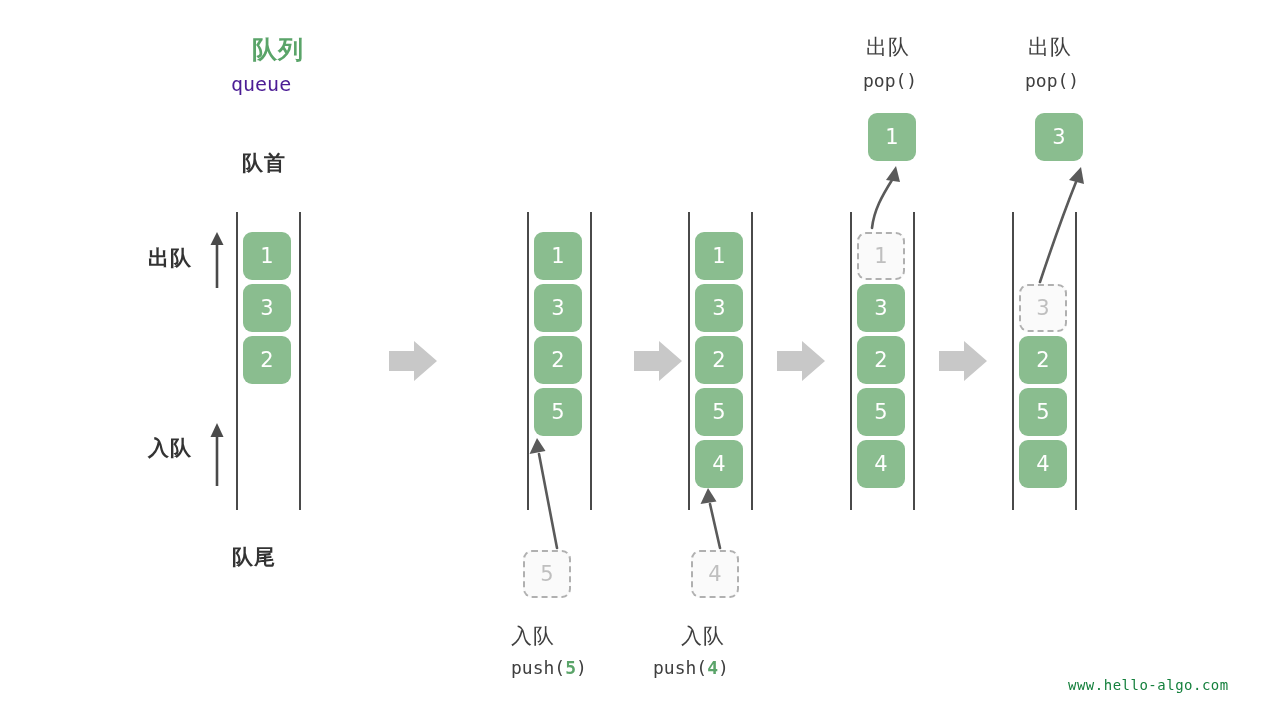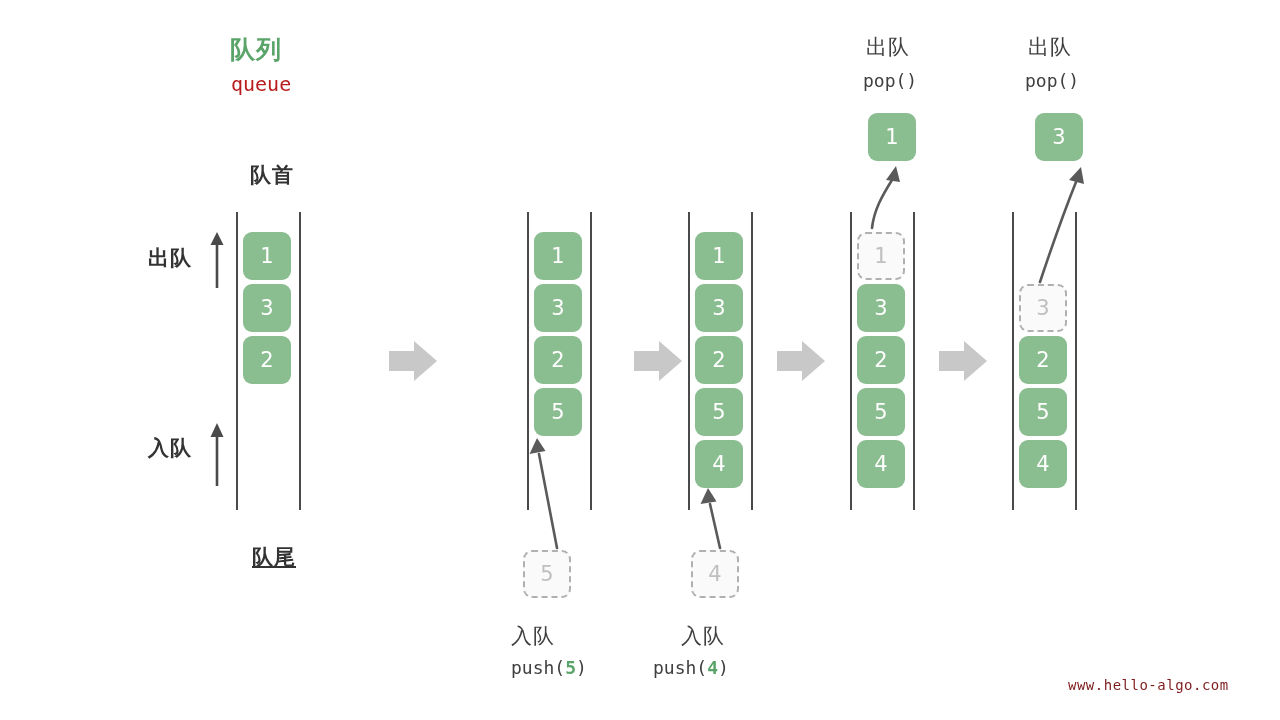--- a/index.html
+++ b/index.html
@@ -27,21 +27,21 @@
     font-family: "DejaVu Sans", "Liberation Sans", sans-serif;
     font-weight: bold;
     font-size: 25px;
     color: #5aa469;
     letter-spacing: 1px;
     white-space: nowrap;
   }
   .title-mono {
     font-family: "DejaVu Sans Mono", "Liberation Mono", monospace;
     font-size: 20px;
-    color: #b91c1c;
+    color: #4c1d95;
     white-space: nowrap;
   }
   .label-bold {
     font-family: "DejaVu Sans", "Liberation Sans", sans-serif;
     font-weight: bold;
     font-size: 21px;
     color: #333333;
     letter-spacing: 1px;
     white-space: nowrap;
   }
@@ -55,21 +55,21 @@
   .op-mono {
     font-family: "DejaVu Sans Mono", "Liberation Mono", monospace;
     font-size: 18px;
     color: #3f3f3f;
     white-space: nowrap;
   }
   .op-mono .num { color: #5aa469; font-weight: bold; }
   .watermark {
     font-family: "DejaVu Sans Mono", "Liberation Mono", monospace;
     font-size: 14px;
-    color: #7f1d1d;
+    color: #15803d;
     letter-spacing: 0.5px;
     white-space: nowrap;
   }
 
   
   .rail {
     position: absolute;
     width: 1.6px;
     background: #4a4a4a;
   }
@@ -95,25 +95,25 @@
     color: #bfbfbf;
   }
 
   svg { overflow: visible; }
 </style>
 </head>
 <body>
 
 <div id="stage">
 
-  <div class="abs title-cn" style="left:230px; top:33px;">队列</div>
+  <div class="abs title-cn" style="left:252px; top:33px;">队列</div>
   <div class="abs title-mono" style="left:231px; top:72px;">queue</div>
 
-  <div class="abs label-bold" style="left:242px; top:161px;margin-left:8px;">队首</div>
-  <div class="abs label-bold" style="left:252px; top:543px;text-decoration:underline;">队尾</div>
+  <div class="abs label-bold" style="left:242px; top:149px;">队首</div>
+  <div class="abs label-bold" style="left:232px; top:543px;">队尾</div>
 
   <div class="abs label-bold" style="left:148px; top:244px;">出队</div>
   <div class="abs label-bold" style="left:148px; top:434px;">入队</div>
 
   <svg class="abs" style="left:205px; top:230px;" width="28" height="62">
     <line x1="12" y1="58" x2="12" y2="12" stroke="#4a4a4a" stroke-width="2.6"></line>
     <polygon points="12,2 5.5,15 18.5,15" fill="#4a4a4a"></polygon>
   </svg>
   <svg class="abs" style="left:205px; top:420px;" width="28" height="70">
     <line x1="12" y1="66" x2="12" y2="14" stroke="#4a4a4a" stroke-width="2.6"></line>

